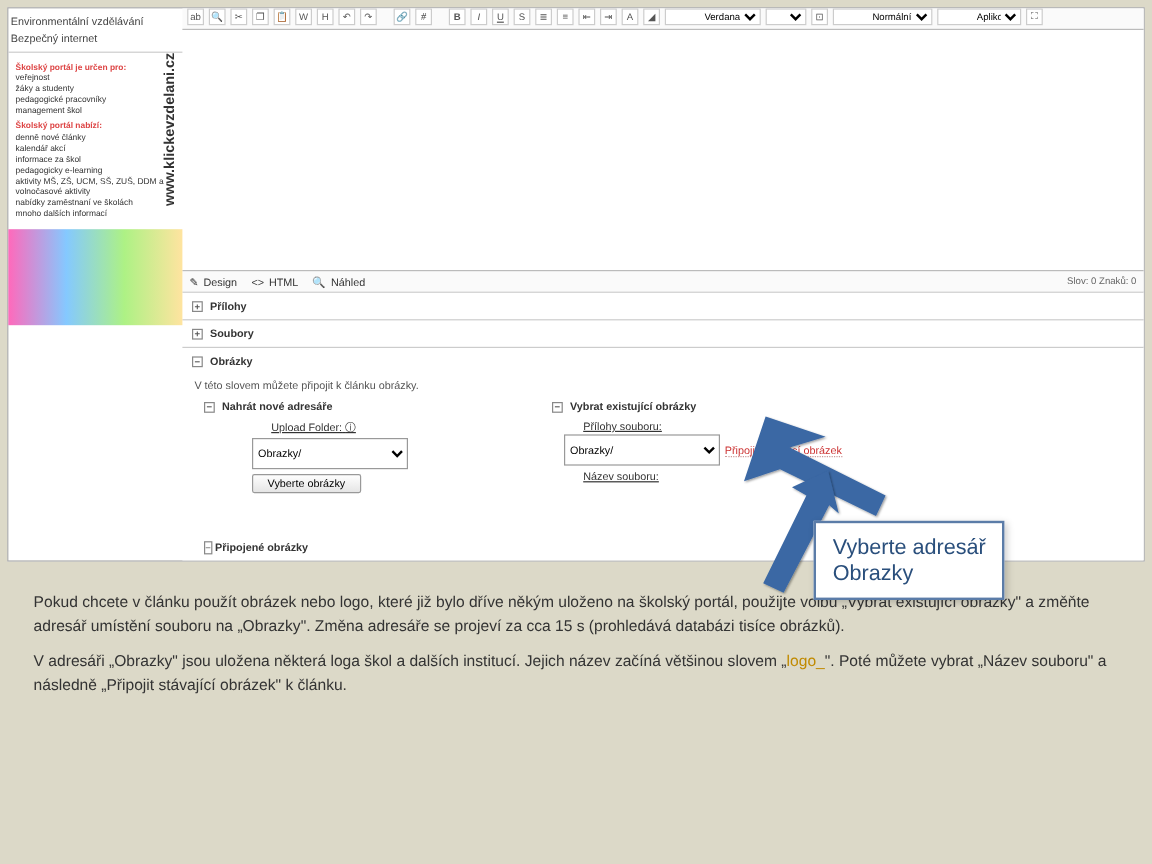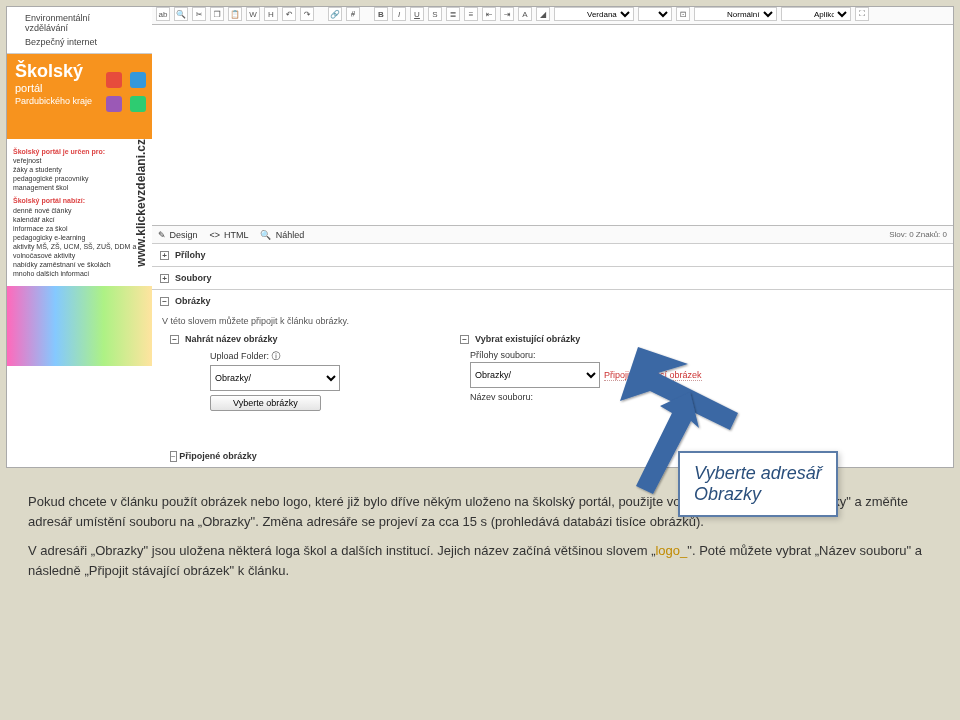--- a/index.html
+++ b/index.html
@@ -1,19 +1,19 @@
 <!DOCTYPE html>
 <html><head>
 <meta charset="utf-8">
 <style>
   * { box-sizing: border-box; margin: 0; padding: 0; font-family: Arial, sans-serif; }
   body { background: #dcd9c8; width: 960px; height: 720px; overflow: hidden; font-size: 10px; }
   .app-window { background: #fff; border: 1px solid #aaa; position: relative; margin: 6px; }
   .sidebar { width: 145px; float: left; }
-  .sidebar-links { padding: 4px 18px; border-bottom: 1px solid #ccc; }
+  .sidebar-links { padding: 4px 2px; border-bottom: 1px solid #ccc; }
   .sidebar-links div { color: #444; font-size: 9px; padding: 2px 0; }
   .banner { background: #f7931e; color: #fff; height: 85px; padding: 8px; position: relative; }
   .banner-title { font-size: 18px; font-weight: bold; line-height: 1; }
   .banner-sub { font-size: 11px; margin-top: 2px; }
   .banner-icon { position: absolute; right: 6px; top: 18px; width: 40px; height: 40px; }
   .banner-icon .sq { position: absolute; width: 16px; height: 16px; border-radius: 3px; }
   .info-list { padding: 4px 6px 8px 6px; font-size: 7px; line-height: 1.3; color: #333; position: relative;}
   .info-list .heading { color: #d44; font-weight: bold; font-size: 7px; margin-top: 4px;}
   .vertical-url { position:absolute; right:2px; top:0; writing-mode: vertical-rl; transform: rotate(180deg); font-size:12px; font-weight:bold; color:#333;}
   .people-img { height: 80px; background: linear-gradient(90deg,#f4a,#6bf,#9e6,#fd8); opacity:.8;}
@@ -24,50 +24,39 @@
   .editor-area { height: 200px; background: #fff; }
   .tabbar { border-top: 1px solid #bbb; height:18px; display:flex; align-items:center; padding:0 6px; gap:12px; background:#fafafa; font-size:9px; color:#333;}
   .tabbar .right { margin-left:auto; font-size:8px; color:#666;}
   .tabbar .tab { display:flex; gap:4px; align-items:center;}
   .section { border-top: 1px solid #ccc; background:#fff;}
   .section-header { padding:6px 8px; font-size:9px; font-weight:bold; color:#333; display:flex;gap:6px;align-items:center;}
   .section-body { padding:6px 18px; font-size:9px; color:#333;}
   .helptext { padding: 4px 10px; font-size:9px; color:#555;}
   .two-col { display:flex; gap:30px; padding: 4px 18px 4px 18px;}
   .subsection-header { font-size:9px; font-weight:bold; color:#333; display:flex; gap:6px; align-items:center; margin-bottom:6px;}
-  .field-label { font-size:9px; color:#333; margin:4px 0 2px 0;}
+  .field-label { font-size:9px; color:#333; margin:4px 0 2px 16px;text-decoration:underline;}
   .select-row { display:flex; gap:4px; align-items:center;}
   select.wide { width: 130px; font-size:9px; height:26px; border:1px solid #999; background:#fff;}
-  .btn { font-size:9px; border:1px solid #999; background:linear-gradient(#fefefe,#e5e5e5); padding:2px 22px; cursor:pointer; border-radius:2px;}
+  .btn { font-size:9px; border:1px solid #999; background:linear-gradient(#fefefe,#e5e5e5); padding:2px 12px; cursor:pointer; border-radius:2px;}
   .link-red { color:#c33; font-size:9px; cursor:pointer; border-bottom:1px dotted #c99;}
   .callout { position:absolute; background:#fff; border:2px solid #5b7ca8; padding:10px 14px; font-size:18px; color:#2a4f7c; box-shadow:2px 2px 6px rgba(0,0,0,.2);}
   .explain { padding:18px 28px; font-size:13px; line-height:1.5; color:#333;}
   .explain p { margin-bottom:10px;}
   .hl { color:#c08a00; }
   .toggle-icon { width:9px;height:9px;border:1px solid #888;font-size:8px;line-height:7px;text-align:center;color:#555;}
 </style>
 </head>
 <body>
 
 <div class="app-window">
   <div class="sidebar">
     <div class="sidebar-links">
       <div>Environmentální vzdělávání</div>
       <div>Bezpečný internet</div>
-    </div>
-    <div class="banner">
-      <div class="banner-title">Školský</div>
-      <div class="banner-sub">portál</div>
-      <div class="banner-sub" style="font-size:9px">Pardubického kraje</div>
-      <div class="banner-icon">
-        <div class="sq" style="background:#e74c3c;left:0;top:0"></div>
-        <div class="sq" style="background:#3498db;right:0;top:0"></div>
-        <div class="sq" style="background:#9b59b6;left:0;bottom:0"></div>
-        <div class="sq" style="background:#2ecc71;right:0;bottom:0"></div>
-      </div>
     </div>
     <div class="info-list">
       <span class="vertical-url">www.klickevzdelani.cz</span>
       <div class="heading">Školský portál je určen pro:</div>
       <div>veřejnost</div>
       <div>žáky a studenty</div>
       <div>pedagogické pracovníky</div>
       <div>management škol</div>
       <div class="heading">Školský portál nabízí:</div>
       <div>denně nové články</div>
@@ -154,21 +143,21 @@
           <span class="toggle-icon">−</span>
           <span>Obrázky</span>
         </div>
       <div class="helptext">V této slovem můžete připojit k článku obrázky.</div>
 
       <div class="two-col">
 
         <div style="flex:0 0 260px">
           <div class="subsection-header">
               <span class="toggle-icon">−</span>
-              <span>Nahrát název obrázky</span>
+              <span>Nahrát nové adresáře</span>
             </div>
           <div style="padding-left:40px">
             <div class="field-label"><span>Upload Folder:</span> <span>ⓘ</span></div>
             <div class="select-row">
               <select class="wide"><option>Obrazky/</option></select>
             </div>
             <div style="height:4px"></div>
             <button class="btn">Vyberte obrázky</button>
           </div>
         </div>
@@ -199,21 +188,21 @@
 <svg style="position:absolute;left:0;top:0;width:960px;height:530px;pointer-events:none">
   <defs>
       <filter id="sh">
         <feDropShadow dx="1" dy="1" stdDeviation="1" flood-opacity=".4"></feDropShadow>
       </filter>
     </defs>
   <polygon points="638,347 620,401 650,391 730,430 738,413 658,373 688,364" fill="#3a67a4" filter="url(#sh)"></polygon>
   <polygon points="690,392 660,406 672,413 636,486 653,494 691,421 699,428" fill="#3a67a4" filter="url(#sh)"></polygon>
 </svg>
 
-<div class="callout" style="left:678px;top:451px;font-style:italic;">
+<div class="callout" style="left:678px;top:434px;">
   <div>Vyberte adresář</div>
   <div>Obrazky</div>
 </div>
 
 <div class="explain">
   <p>Pokud chcete v článku použít obrázek nebo logo, které již bylo  dříve někým uloženo na školský portál, použijte volbu „Vybrat existující obrázky" a změňte adresář umístění souboru na „Obrazky". Změna adresáře se projeví za cca 15 s (prohledává databázi tisíce obrázků).</p>
   <p><span>V adresáři „Obrazky" jsou uložena některá loga škol a dalších institucí. Jejich název začíná většinou slovem „</span><span class="hl">logo_</span><span>". Poté můžete vybrat „Název souboru" a následně „Připojit stávající obrázek" k článku.</span></p>
 </div>
 
 </body></html>

